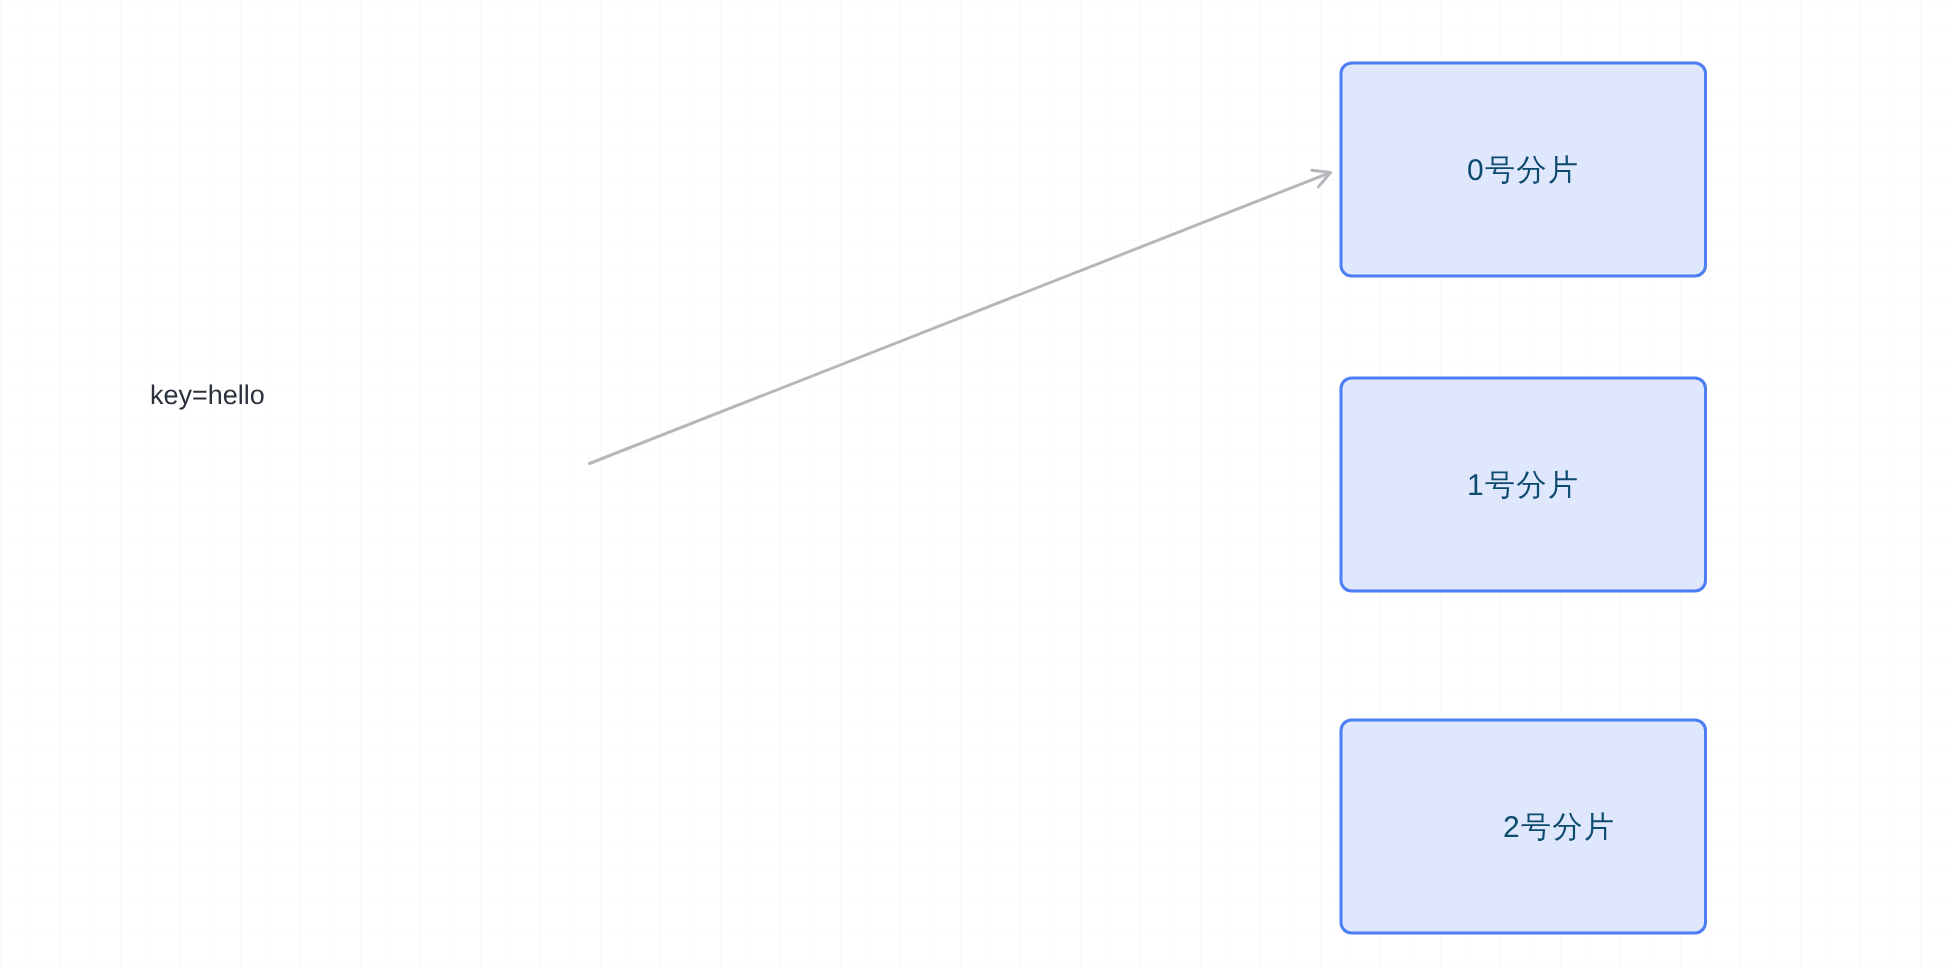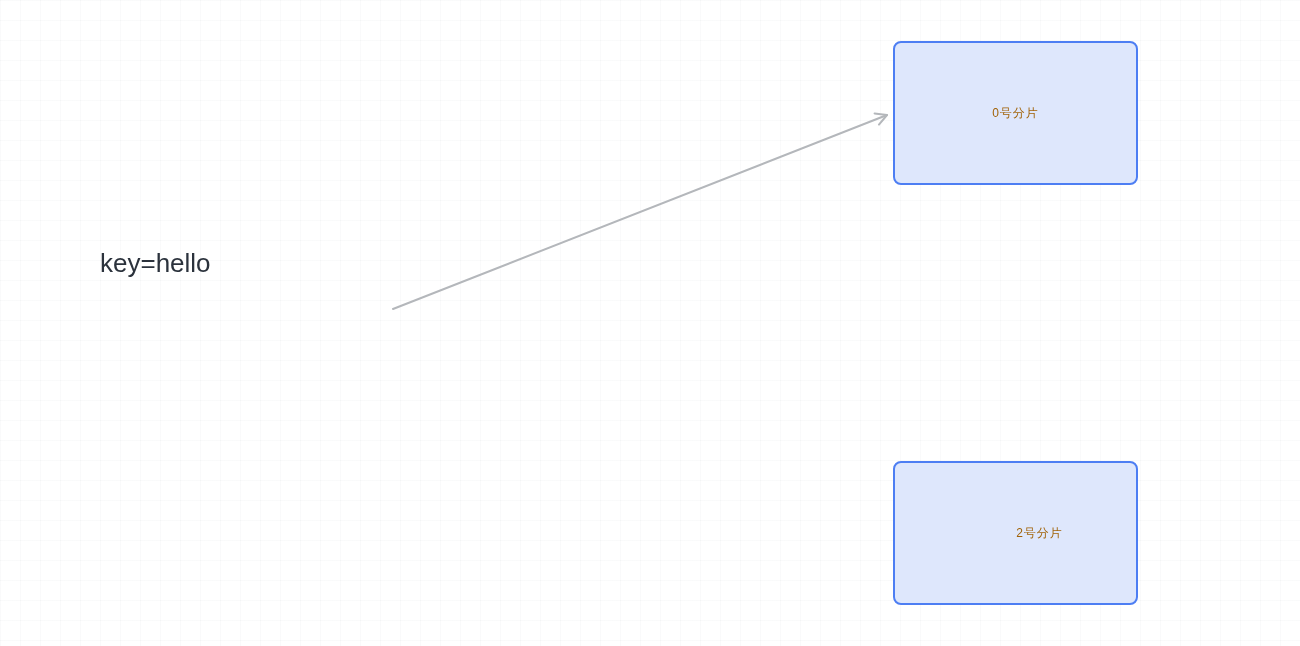--- a/index.html
+++ b/index.html
@@ -17,21 +17,21 @@
       linear-gradient(rgba(110,120,140,0.035) 1px, transparent 1px),
       linear-gradient(90deg, rgba(110,120,140,0.035) 1px, transparent 1px);
     background-size: 20px 20px;
     font-family: "Liberation Sans", sans-serif;
     overflow: hidden;
   }
   .annotation {
     position: absolute;
     left: 100px;
     top: 240px;
-    font-size: 26px;
+    font-size: 18px;
     line-height: 46px;
     color: #2b323c;
     white-space: nowrap;
   }
   .connector {
     position: absolute;
     left: 0;
     top: 0;
     width: 1300px;
     height: 646px;
@@ -45,24 +45,24 @@
     box-sizing: border-box;
     background: #dee7fc;
     border: 2px solid #4d7ef3;
     border-radius: 8px;
     display: flex;
     align-items: center;
     justify-content: center;
   }
   .shard-0 { top: 41px; }
   .shard-1 { top: 251px; }
-  .shard-2 { top: 461px; padding-left: 48px; }
+  .shard-2 { top: 479px; padding-left: 48px; }
   .shard-label {
-    font-size: 12px;
-    color: #a16207;
+    font-size: 20px;
+    color: #0c4a6e;
     letter-spacing: 1px;
   }
 </style>
 </head>
 <body>
 
 <div class="canvas">
 
   <div class="annotation">
     <div>key=hello</div>
@@ -74,18 +74,21 @@
         <path d="M2,2 L13,8 L2,14" fill="none" stroke="#b4b7bb" stroke-width="2" stroke-linecap="round" stroke-linejoin="round"></path>
       </marker>
     </defs>
     <line x1="393" y1="309" x2="887" y2="115" stroke="#b4b7bb" stroke-width="2" stroke-linecap="round" marker-end="url(#open-arrowhead)"></line>
   </svg>
 
   <div class="shard shard-0">
     <span class="shard-label">0号分片</span>
   </div>
 
+  <div class="shard shard-1">
+    <span class="shard-label">1号分片</span>
+  </div>
 
   <div class="shard shard-2">
     <span class="shard-label">2号分片</span>
   </div>
 
 </div>
 
 </body></html>

